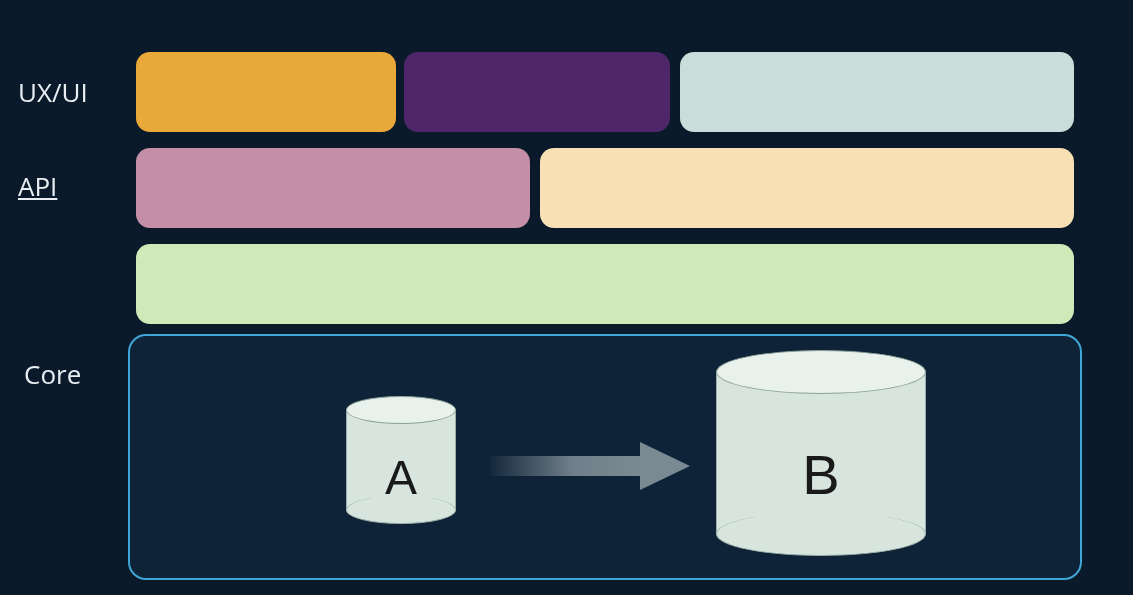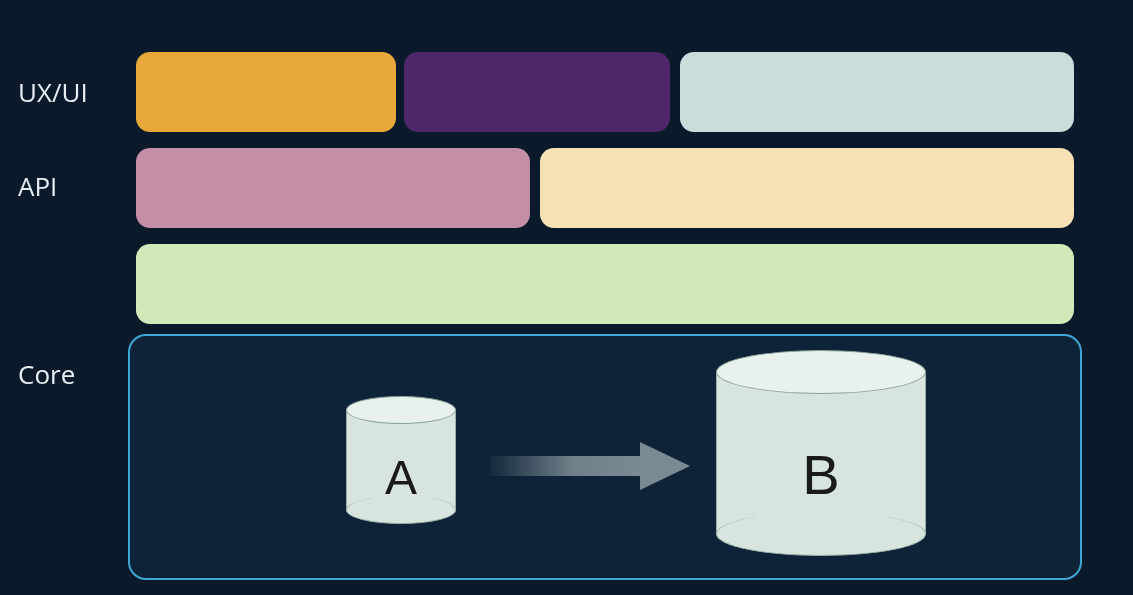--- a/index.html
+++ b/index.html
@@ -82,22 +82,22 @@
   .arrow {
     position: absolute;
   }
 </style>
 </head>
 <body>
 
 <div class="stage">
 
   <div class="row-label" style="top:74px;">UX/UI</div>
-  <div class="row-label" style="top:168px;">API</div>
-  <div class="row-label" style="top:356px;">Core</div>
+  <div class="row-label" style="top:168px;text-decoration:underline;">API</div>
+  <div class="row-label" style="top:356px;margin-left:6px;">Core</div>
 
   <div class="block b-orange" style="left:136px; top:52px; width:260px; height:80px;"></div>
   <div class="block b-purple" style="left:404px; top:52px; width:266px; height:80px;"></div>
   <div class="block b-teal" style="left:680px; top:52px; width:394px; height:80px;"></div>
 
   <div class="block b-mauve" style="left:136px; top:148px; width:394px; height:80px;"></div>
   <div class="block b-cream" style="left:540px; top:148px; width:534px; height:80px;"></div>
 
   <div class="block b-sage" style="left:136px; top:244px; width:938px; height:80px;"></div>
 

